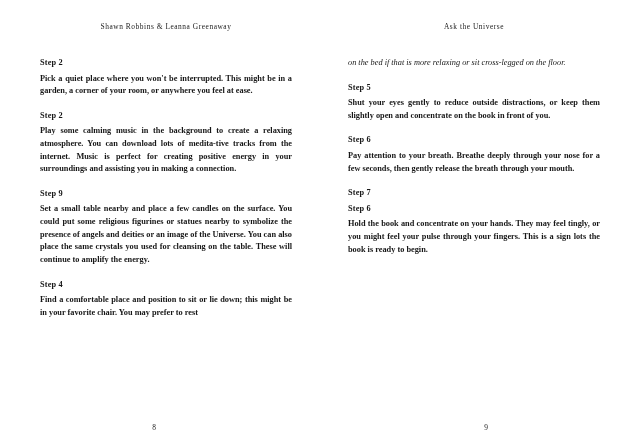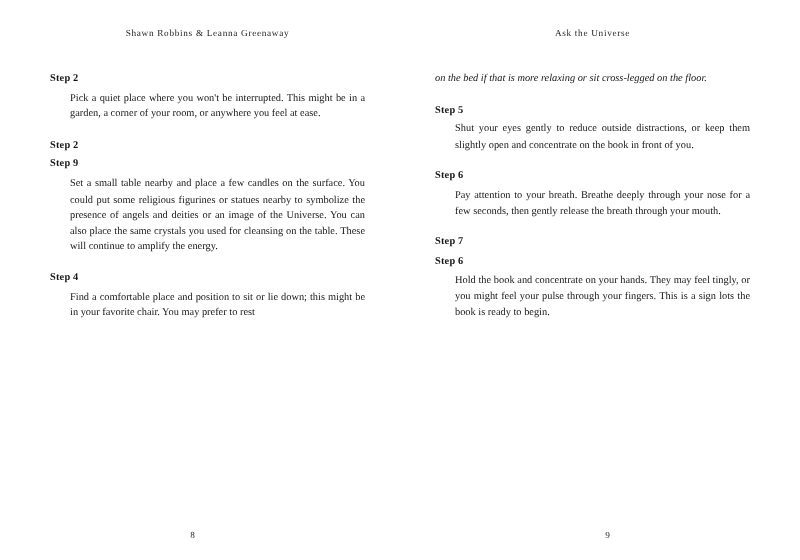--- a/index.html
+++ b/index.html
@@ -48,23 +48,24 @@
     text-align: justify;
     color: #171717;
   }
   .step-head {
     font-weight: bold;
     font-size: 8.3px;
     margin: 0 0 3px 0;
     letter-spacing: 0.15px;
   }
   .step-body {
-    margin: 0 0 12px 16px;
+    margin: 0 0 12px 0;
     text-align: justify;
     hyphens: manual;
+    font-weight: bold;
   }
   .step-body.last {
     margin-bottom: 0;
   }
   .continued {
     margin: 0 0 12px 0;
     text-align: justify;
     font-style: italic;
   }
   .folio {
@@ -89,20 +90,21 @@
 <div class="spread">
 
   <div class="page page-left">
     <div class="running-head">Shawn Robbins &amp; Leanna Greenaway</div>
 
     <div class="body-col">
       <div class="step-head">Step 2</div>
       <p class="step-body">Pick a quiet place where you won't be interrupted. This might be in a garden, a corner of your room, or anywhere you feel at ease.</p>
 
       <div class="step-head">Step 2</div>
+      <p class="step-body">Play some calming music in the background to create a relaxing atmosphere. You can download lots of medita-tive tracks from the internet. Music is perfect for creating positive energy in your surroundings and assisting you in making a connection.</p>
 
       <div class="step-head">Step 9</div>
       <p class="step-body">Set a small table nearby and place a few candles on the surface. You could put some religious figurines or statues nearby to symbolize the presence of angels and deities or an image of the Universe. You can also place the same crystals you used for cleansing on the table. These will continue to amplify the energy.</p>
 
       <div class="step-head">Step 4</div>
       <p class="step-body last">Find a comfortable place and position to sit or lie down; this might be in your favorite chair. You may prefer to rest</p>
     </div>
 
     <div class="folio">
       <span class="folio-inner-left">8</span>

